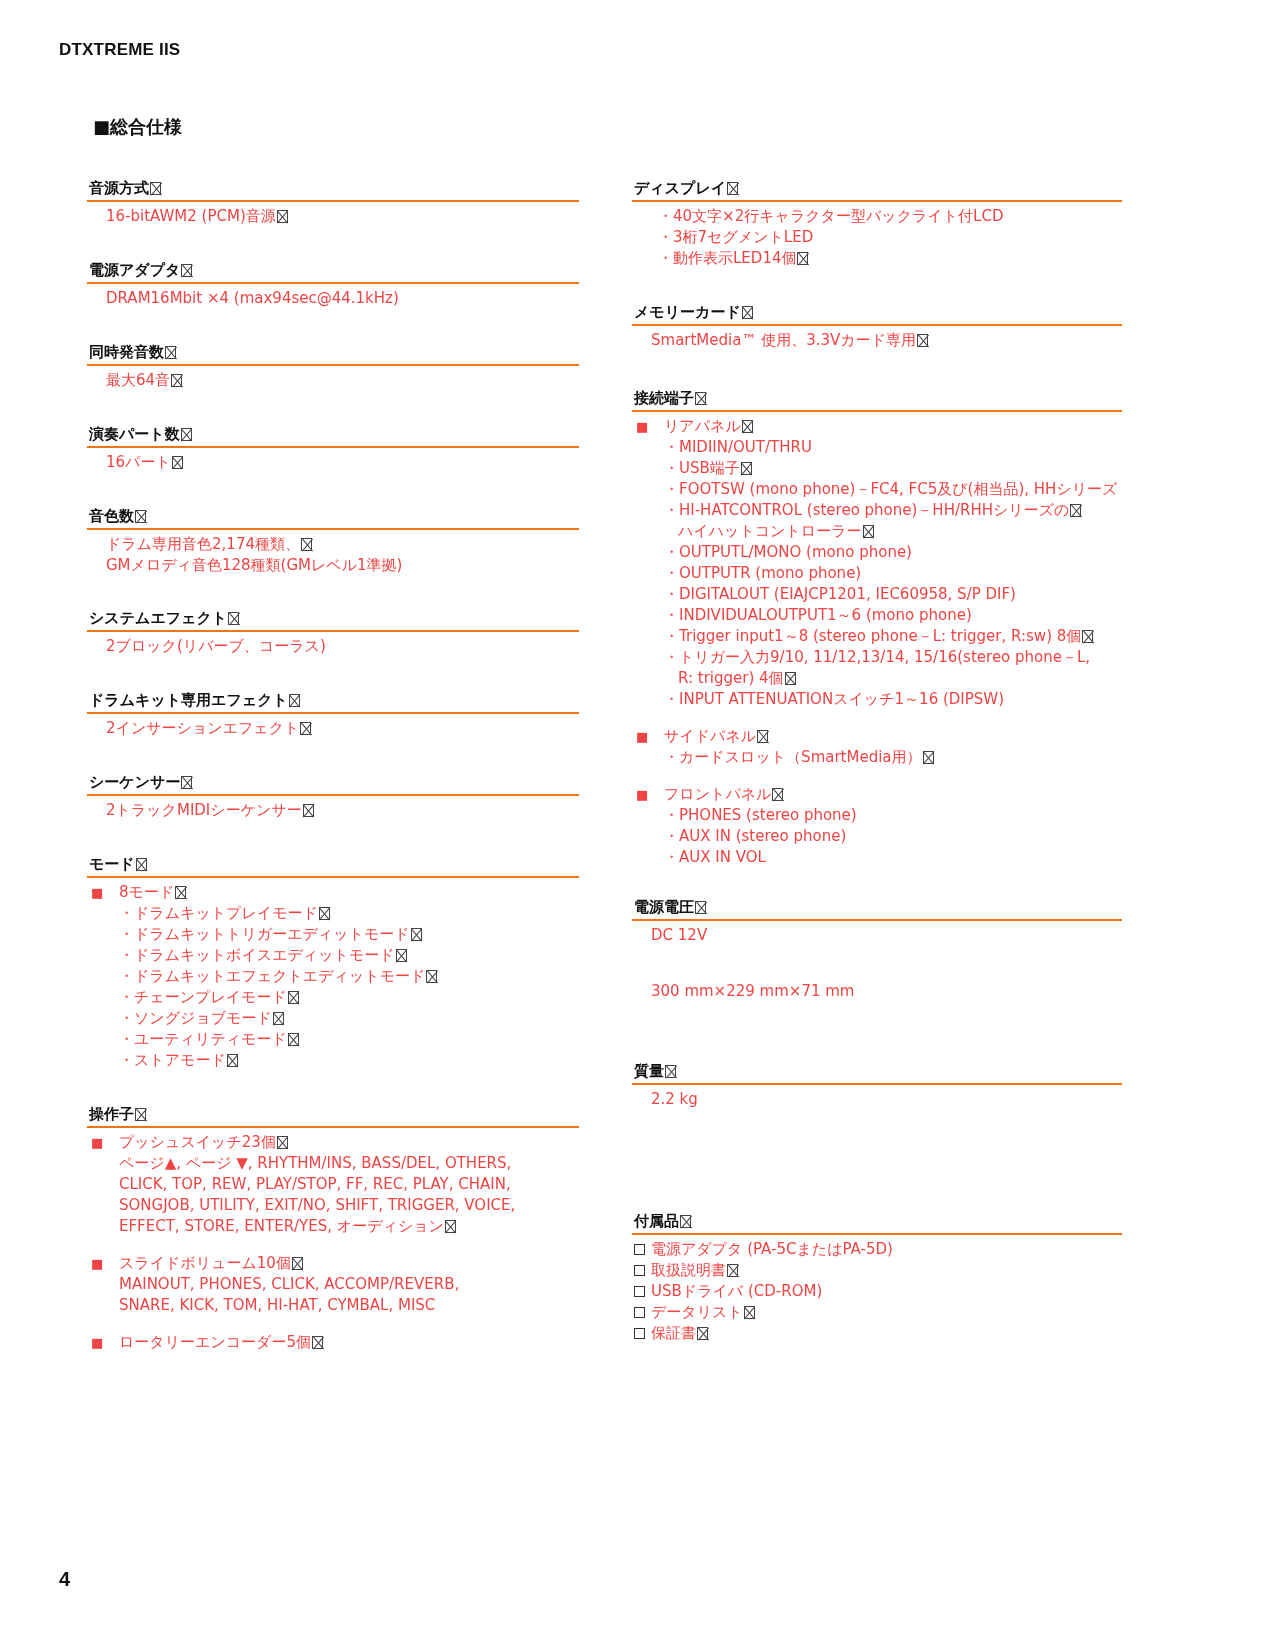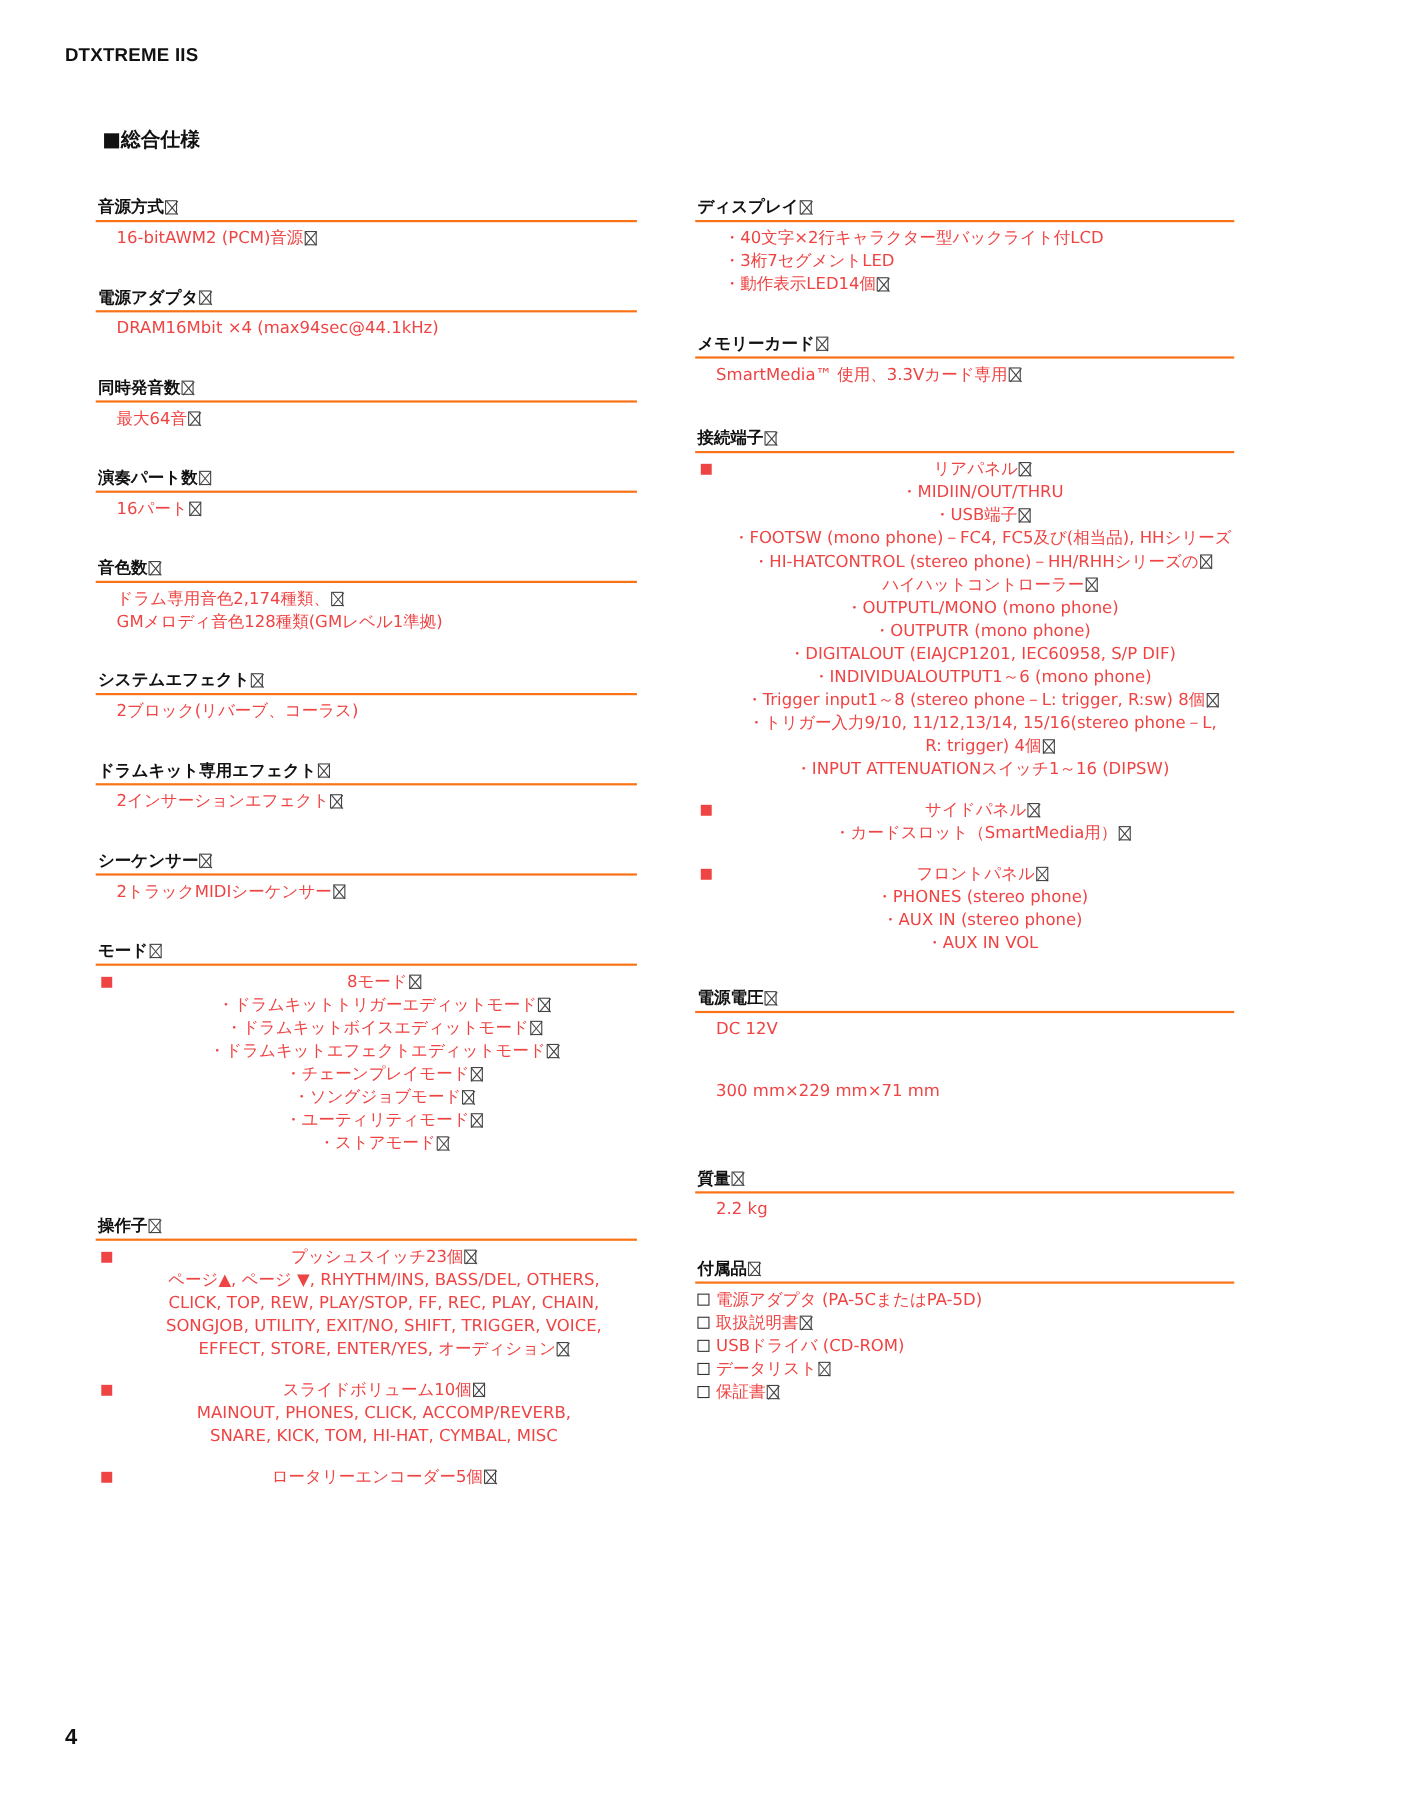--- a/index.html
+++ b/index.html
@@ -14,21 +14,21 @@
   .col-left { left: 87px; width: 492px; }
   .col-right { left: 632px; width: 490px; }
   .section { position: absolute; left: 0; width: 100%; }
   .sec-head { font-size: 15px; font-weight: bold; color: #111; height: 24px; line-height: 24px;
               border-bottom: 2px solid #f97316; padding-left: 2px; }
   .sec-body { font-size: 15px; line-height: 21px; color: #ef4444; padding-left: 19px; margin-top: 4px; }
   .sec-body.flush { padding-left: 2px; }
   .line { white-space: nowrap; display: block; }
   .grp { display: flex; margin-bottom: 16px; }
   .grp .sq { width: 28px; flex: 0 0 28px; font-size: 13px; line-height: 21px; padding-left: 2px; }
-  .grp .items { flex: 1; text-align: center; }
+  .grp .items { flex: 1; }
   .sub { display: block; white-space: nowrap; }
   .sub.cont { padding-left: 14px; }
   .box { display: inline-block; width: 11px; height: 13px; border: 1px solid #444; position: relative;
          vertical-align: -2px; margin-left: 1px; box-sizing: border-box; }
   .box::before, .box::after { content: ""; position: absolute; left: 50%; top: -2px; width: 1px; height: 16px;
          background: #444; }
   .box::before { transform: rotate(40deg); }
   .box::after { transform: rotate(-40deg); }
   .chk { display: inline-block; width: 11px; height: 11px; border: 1px solid #333; margin-right: 6px;
          vertical-align: -1px; box-sizing: border-box; }
@@ -84,20 +84,21 @@
     <div class="sec-body"><span>2トラックMIDIシーケンサー</span><span class="box"></span></div>
   </div>
 
   <div class="section" style="top:852px">
     <div class="sec-head"><span>モード</span><span class="box"></span></div>
     <div class="sec-body flush">
       <div class="grp">
         <span class="sq">■</span>
         <div class="items">
           <span class="sub"><span>8モード</span><span class="box"></span></span>
+          <span class="sub"><span>・ドラムキットプレイモード</span><span class="box"></span></span>
           <span class="sub"><span>・ドラムキットトリガーエディットモード</span><span class="box"></span></span>
           <span class="sub"><span>・ドラムキットボイスエディットモード</span><span class="box"></span></span>
           <span class="sub"><span>・ドラムキットエフェクトエディットモード</span><span class="box"></span></span>
           <span class="sub"><span>・チェーンプレイモード</span><span class="box"></span></span>
           <span class="sub"><span>・ソングジョブモード</span><span class="box"></span></span>
           <span class="sub"><span>・ユーティリティモード</span><span class="box"></span></span>
           <span class="sub"><span>・ストアモード</span><span class="box"></span></span>
         </div>
       </div>
     </div>
@@ -198,21 +199,21 @@
 
   <div class="section" style="top:977px">
     <div class="sec-body">300 mm×229 mm×71 mm</div>
   </div>
 
   <div class="section" style="top:1059px">
     <div class="sec-head"><span>質量</span><span class="box"></span></div>
     <div class="sec-body">2.2 kg</div>
   </div>
 
-  <div class="section" style="top:1141px">
+  <div class="section" style="top:1209px">
     <div class="sec-head"><span>付属品</span><span class="box"></span></div>
     <div class="sec-body flush">
       <span class="line"><span class="chk"></span><span>電源アダプタ (PA-5CまたはPA-5D)</span></span>
       <span class="line"><span class="chk"></span><span>取扱説明書</span><span class="box"></span></span>
       <span class="line"><span class="chk"></span><span>USBドライバ (CD-ROM)</span></span>
       <span class="line"><span class="chk"></span><span>データリスト</span><span class="box"></span></span>
       <span class="line"><span class="chk"></span><span>保証書</span><span class="box"></span></span>
     </div>
   </div>
 </div>

